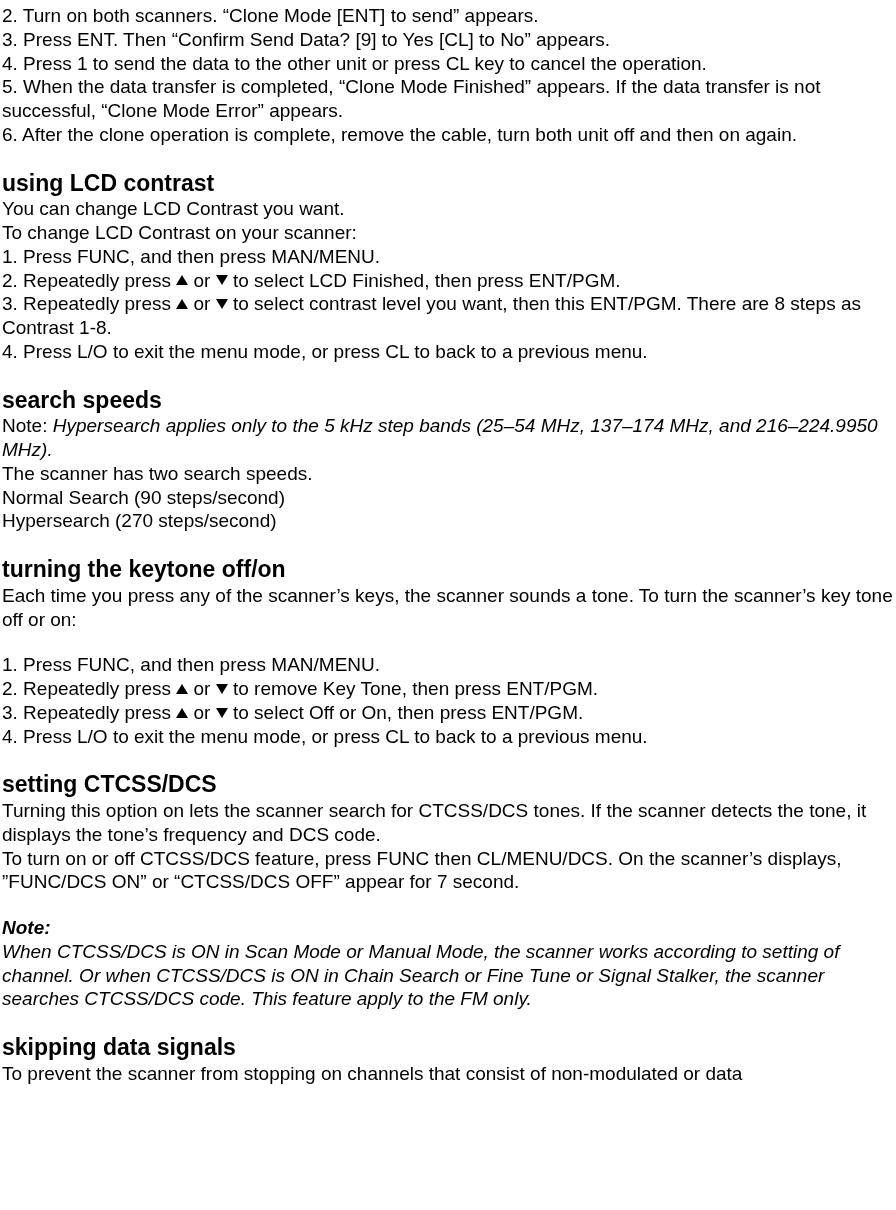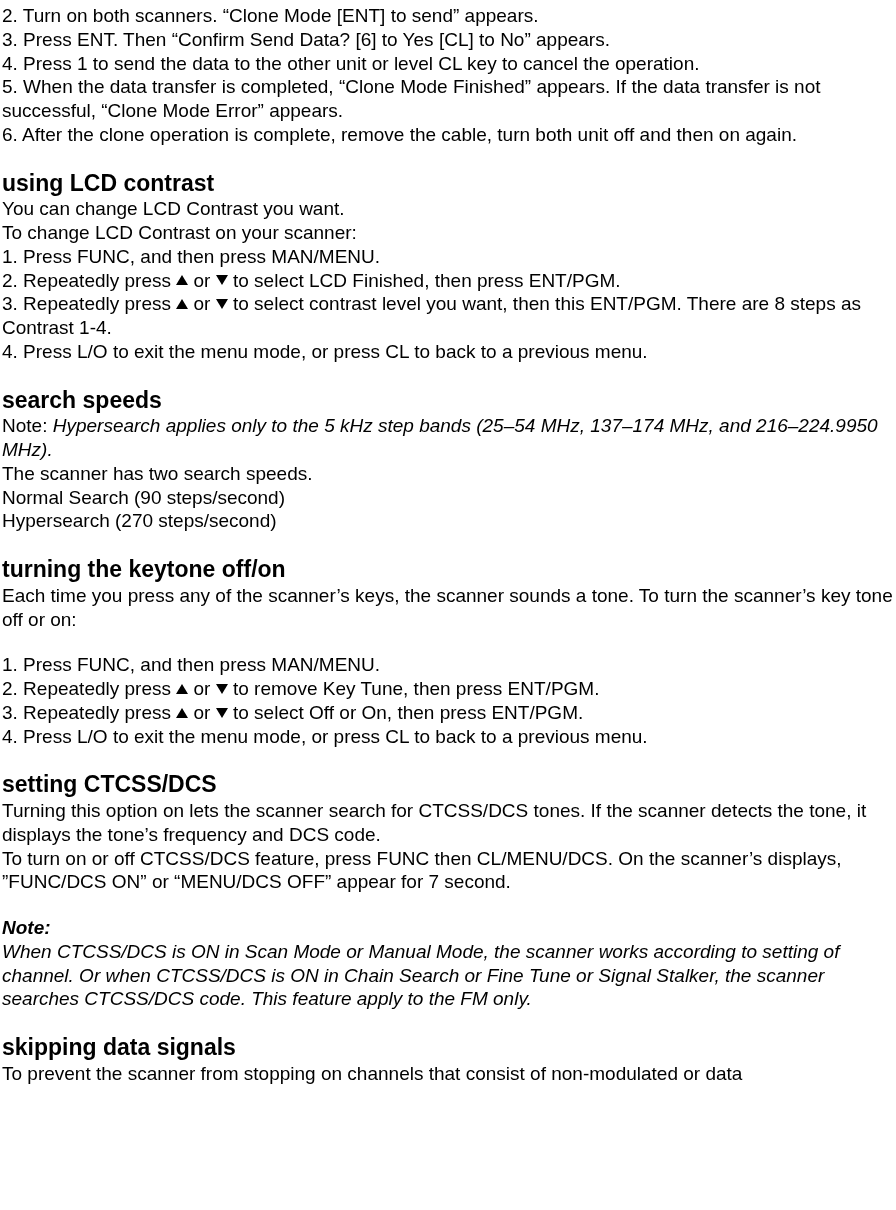--- a/index.html
+++ b/index.html
@@ -41,71 +41,71 @@
     border-top: 10px solid #000;
     margin-bottom: 2px;
   }
   .spacer { height: 22px; }
 </style>
 </head>
 <body>
 
 <div class="para">2. Turn on both scanners. “Clone Mode [ENT] to send” appears.</div>
 <div class="para">
-  <span>3. Press </span><span class="bold">ENT</span><span>. Then “Confirm Send Data? [6] to Yes [CL] to No” appears.</span>
+  <span>3. Press </span><span class="bold">ENT</span><span>. Then “Confirm Send Data? [9] to Yes [CL] to No” appears.</span>
 </div>
 <div class="para">
-  <span>4. Press </span><span class="bold">1</span><span> to send the data to the other unit or level </span><span class="bold">CL</span><span> key to cancel the operation.</span>
+  <span>4. Press </span><span class="bold">1</span><span> to send the data to the other unit or press </span><span class="bold">CL</span><span> key to cancel the operation.</span>
 </div>
 <div class="para">5. When the data transfer is completed, “Clone Mode Finished” appears. If the data transfer is not successful, “Clone Mode Error” appears.</div>
 <div class="para">6. After the clone operation is complete, remove the cable, turn both unit off and then on again.</div>
 
 <div class="section-heading">using LCD contrast</div>
 <div class="para">You can change LCD Contrast you want.</div>
 <div class="para">To change LCD Contrast on your scanner:</div>
 <div class="para">
   <span>1. Press </span><span class="bold">FUNC</span><span>, and then press </span><span class="bold">MAN/MENU</span><span>.</span>
 </div>
 <div class="para">
   <span>2. Repeatedly press  </span><span class="arrow arrow-up"></span><span> or  </span><span class="arrow arrow-down"></span><span>  to select </span><span class="bold">LCD Finished</span><span>, then press </span><span class="bold">ENT/PGM</span><span>.</span>
 </div>
 <div class="para">
-  <span>3. Repeatedly press  </span><span class="arrow arrow-up"></span><span> or  </span><span class="arrow arrow-down"></span><span>  to select contrast level you want, then this </span><span class="bold">ENT/PGM</span><span>. There are 8 steps as </span><span class="bold">Contrast 1-4</span><span>.</span>
+  <span>3. Repeatedly press  </span><span class="arrow arrow-up"></span><span> or  </span><span class="arrow arrow-down"></span><span>  to select contrast level you want, then this </span><span class="bold">ENT/PGM</span><span>. There are 8 steps as </span><span class="bold">Contrast 1-8</span><span>.</span>
 </div>
 <div class="para">
   <span>4. Press </span><span class="bold">L/O</span><span> to exit the menu mode, or press </span><span class="bold">CL</span><span> to back to a previous menu.</span>
 </div>
 
 <div class="section-heading">search speeds</div>
 <div class="para">
   <span class="bold">Note:</span><span class="italic"> Hypersearch applies only to the 5 kHz step bands (25–54 MHz, 137–174 MHz, and 216–224.9950 MHz).</span>
 </div>
 <div class="para">The scanner has two search speeds.</div>
 <div class="para">Normal Search (90 steps/second)</div>
 <div class="para">Hypersearch (270 steps/second)</div>
 
 <div class="section-heading">turning the keytone off/on</div>
 <div class="para">Each time you press any of the scanner’s keys, the scanner sounds a tone. To turn the scanner’s key tone off or on:</div>
 <div class="spacer"></div>
 <div class="para">
   <span>1. Press </span><span class="bold">FUNC</span><span>, and then press </span><span class="bold">MAN/MENU</span><span>.</span>
 </div>
 <div class="para">
-  <span>2. Repeatedly press  </span><span class="arrow arrow-up"></span><span> or  </span><span class="arrow arrow-down"></span><span>  to remove </span><span class="bold">Key Tune</span><span>, then press </span><span class="bold">ENT/PGM</span><span>.</span>
+  <span>2. Repeatedly press  </span><span class="arrow arrow-up"></span><span> or  </span><span class="arrow arrow-down"></span><span>  to remove </span><span class="bold">Key Tone</span><span>, then press </span><span class="bold">ENT/PGM</span><span>.</span>
 </div>
 <div class="para">
   <span>3. Repeatedly press  </span><span class="arrow arrow-up"></span><span> or  </span><span class="arrow arrow-down"></span><span>  to select </span><span class="bold">Off</span><span> or </span><span class="bold">On</span><span>, then press </span><span class="bold">ENT/PGM</span><span>.</span>
 </div>
 <div class="para">
   <span>4. Press </span><span class="bold">L/O</span><span> to exit the menu mode, or press </span><span class="bold">CL</span><span> to back to a previous menu.</span>
 </div>
 
 <div class="section-heading">setting CTCSS/DCS</div>
 <div class="para">Turning this option on lets the scanner search for CTCSS/DCS tones. If the scanner detects the tone, it displays the tone’s frequency and DCS code.</div>
 <div class="para">
-  <span>To turn on or off CTCSS/DCS feature, press </span><span class="bold">FUNC</span><span> then </span><span class="bold">CL/MENU/DCS.</span><span> On the   scanner’s displays, ”</span><span class="bold">FUNC/DCS ON</span><span>” or “</span><span class="bold">MENU/DCS OFF</span><span>” appear for 7 second.</span>
+  <span>To turn on or off CTCSS/DCS feature, press </span><span class="bold">FUNC</span><span> then </span><span class="bold">CL/MENU/DCS.</span><span> On the   scanner’s displays, ”</span><span class="bold">FUNC/DCS ON</span><span>” or “</span><span class="bold">CTCSS/DCS OFF</span><span>” appear for 7 second.</span>
 </div>
 <div class="spacer"></div>
 <div class="para bold-italic">Note:</div>
 <div class="para italic">When CTCSS/DCS is ON in Scan Mode or Manual Mode, the scanner works according to setting of channel. Or when CTCSS/DCS is ON in Chain Search or Fine Tune or Signal Stalker, the scanner searches CTCSS/DCS code. This feature apply to the FM only.</div>
 
 <div class="section-heading">skipping data signals</div>
 <div class="para">To prevent the scanner from stopping on channels that consist of non-modulated or data</div>
 
 </body></html>

